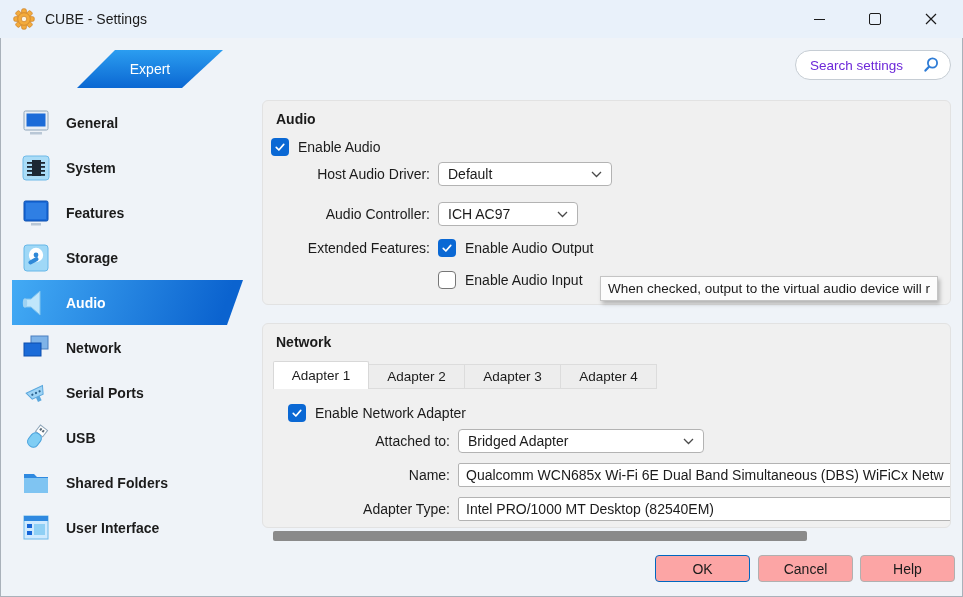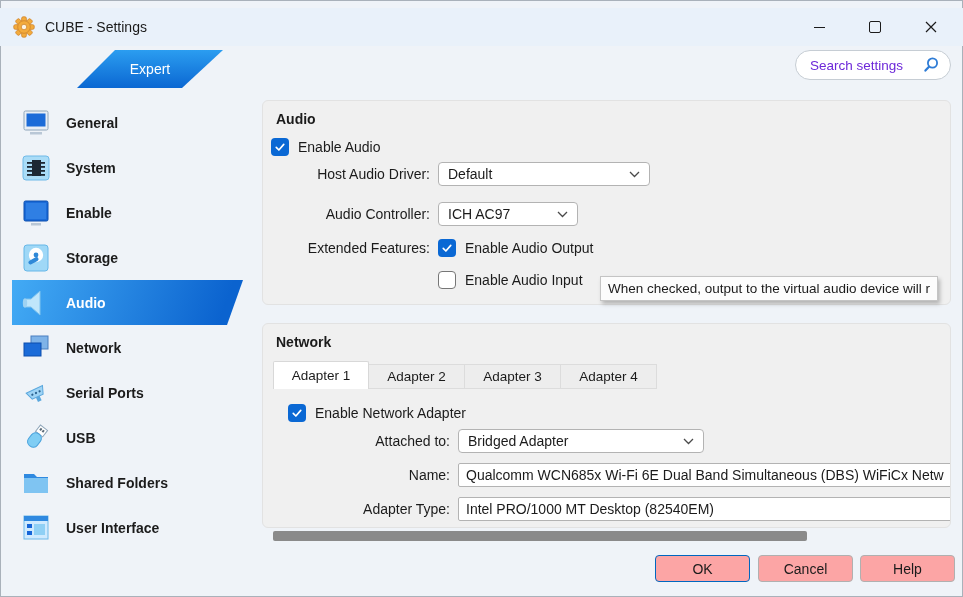--- a/index.html
+++ b/index.html
@@ -2,21 +2,21 @@
 <html><head>
 <meta charset="utf-8">
 <style>
   html,body{margin:0;padding:0;background:#d7dde3;}
   .window{
     position:relative;width:963px;height:597px;overflow:hidden;
     background:#eff3f8;font-family:"Liberation Sans",sans-serif;
     font-size:14px;color:#1b1b1b;box-shadow:inset 0 0 0 1px #a9b1ba;
   }
   
-  .titlebar{position:absolute;left:0;top:8px;width:100%;height:38px;background:#e9f1fa;display:flex;align-items:center;}
+  .titlebar{position:absolute;left:0;top:0;width:100%;height:38px;background:#e9f1fa;display:flex;align-items:center;}
   .app-icon{margin-left:13px;width:22px;height:22px;flex:0 0 auto;}
   .win-title{margin-left:10px;font-size:14px;}
   .win-controls{position:absolute;right:4px;top:0;height:38px;display:flex;}
   .win-btn{width:56px;height:38px;display:flex;align-items:center;justify-content:center;}
   .glyph-min{width:11px;height:1px;background:#1b1b1b;}
   .glyph-max{width:10px;height:10px;border:1px solid #1b1b1b;border-radius:2px;}
   
   .tab-basic{position:absolute;left:12px;top:50px;width:104px;height:38px;background:#ffffff;
     display:flex;align-items:center;justify-content:center;box-sizing:border-box;padding-right:26px;}
   .tab-expert{position:absolute;left:77px;top:50px;width:146px;height:38px;color:#fff;
@@ -146,21 +146,21 @@
       </svg>
       <span>System</span>
     </div>
 
     <div class="side-item">
       <svg class="side-icon" viewBox="0 0 30 28">
         <rect x="3" y="2" width="24" height="20" rx="1.5" fill="#1b6bd8" stroke="#0d4fae"></rect>
         <rect x="5" y="4" width="20" height="16" fill="#2f7fe4"></rect>
         <rect x="10" y="24" width="10" height="2.5" fill="#b9c7d6"></rect>
       </svg>
-      <span>Enable</span>
+      <span>Features</span>
     </div>
 
     <div class="side-item">
       <svg class="side-icon" viewBox="0 0 30 28">
         <rect x="3" y="1" width="24" height="26" rx="3" fill="#9fd8f7" stroke="#67b7e8"></rect>
         <circle cx="15" cy="11" r="7.2" fill="#ffffff"></circle>
         <circle cx="15" cy="11" r="2.4" fill="#2f89d8"></circle>
         <rect x="7" y="15" width="11" height="4" rx="2" fill="#2f89d8" transform="rotate(-28 12 17)"></rect>
       </svg>
       <span>Storage</span>
@@ -234,21 +234,21 @@
       <div class="cb checked">
         <svg class="check" width="12" height="12" viewBox="0 0 16 16">
           <polyline points="3,8.5 6.5,12 13,4.5" fill="none" stroke="#fff" stroke-width="2.2" stroke-linecap="round" stroke-linejoin="round"></polyline>
         </svg>
       </div>
       <span class="cb-label">Enable Audio</span>
     </div>
 
     <div class="row" style="top:61px;">
       <span class="flabel">Host Audio Driver:</span>
-      <div class="dd" style="width:212px;">
+      <div class="dd" style="width:174px;">
         <span>Default</span>
         <svg class="chevron" width="11" height="7" viewBox="0 0 11 7">
           <polyline points="1,1 5.5,5.5 10,1" fill="none" stroke="#4a4a4a" stroke-width="1.3"></polyline>
         </svg>
       </div>
     </div>
 
     <div class="row" style="top:101px;">
       <span class="flabel">Audio Controller:</span>
       <div class="dd" style="width:140px;">

